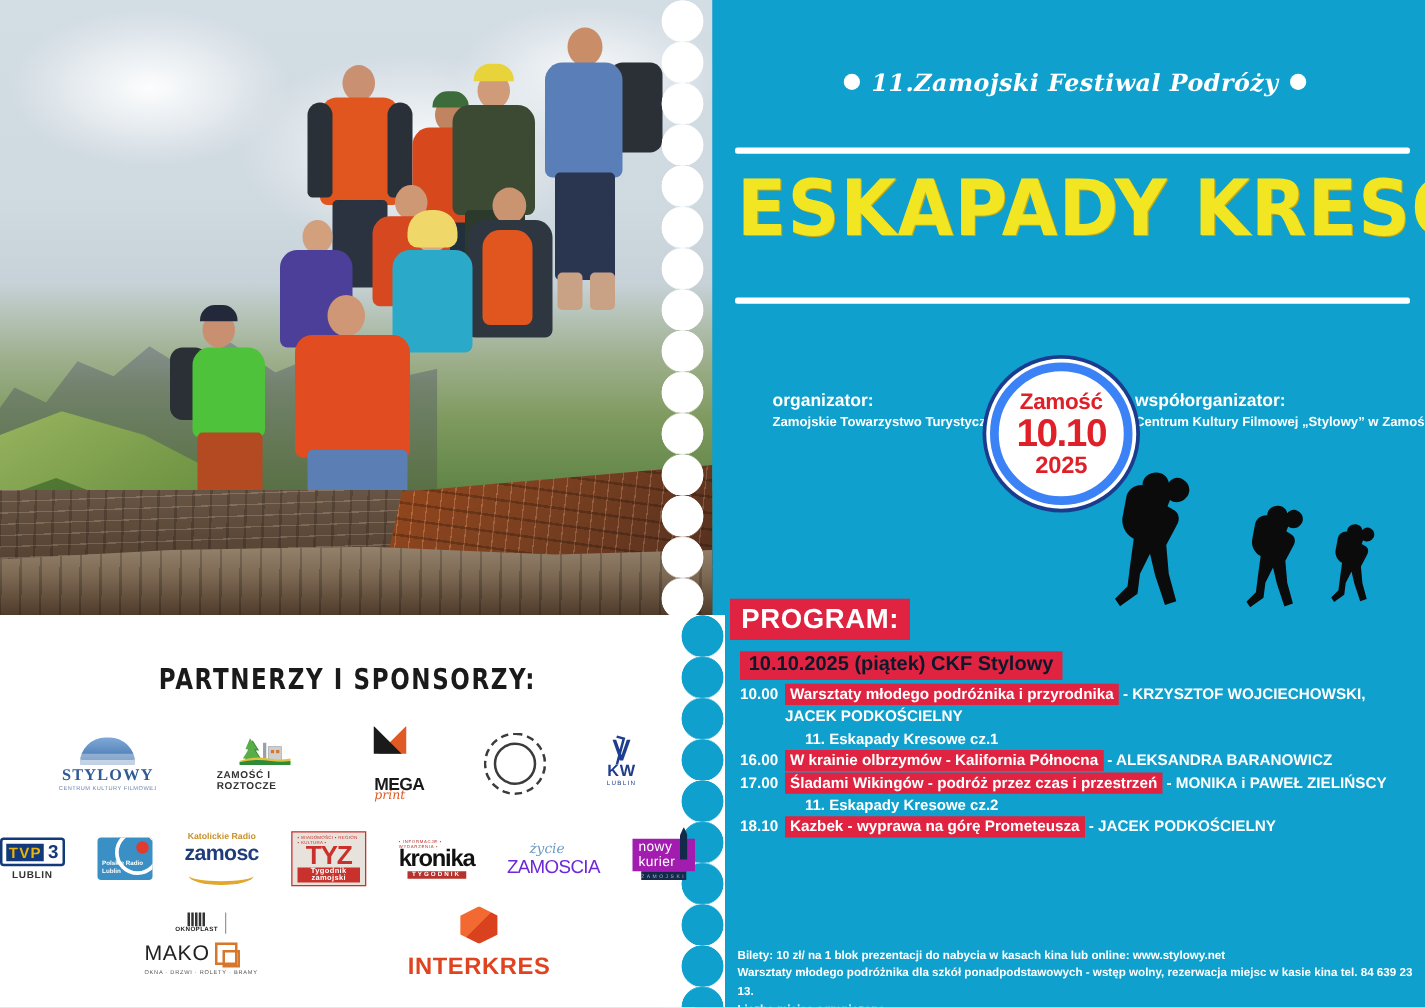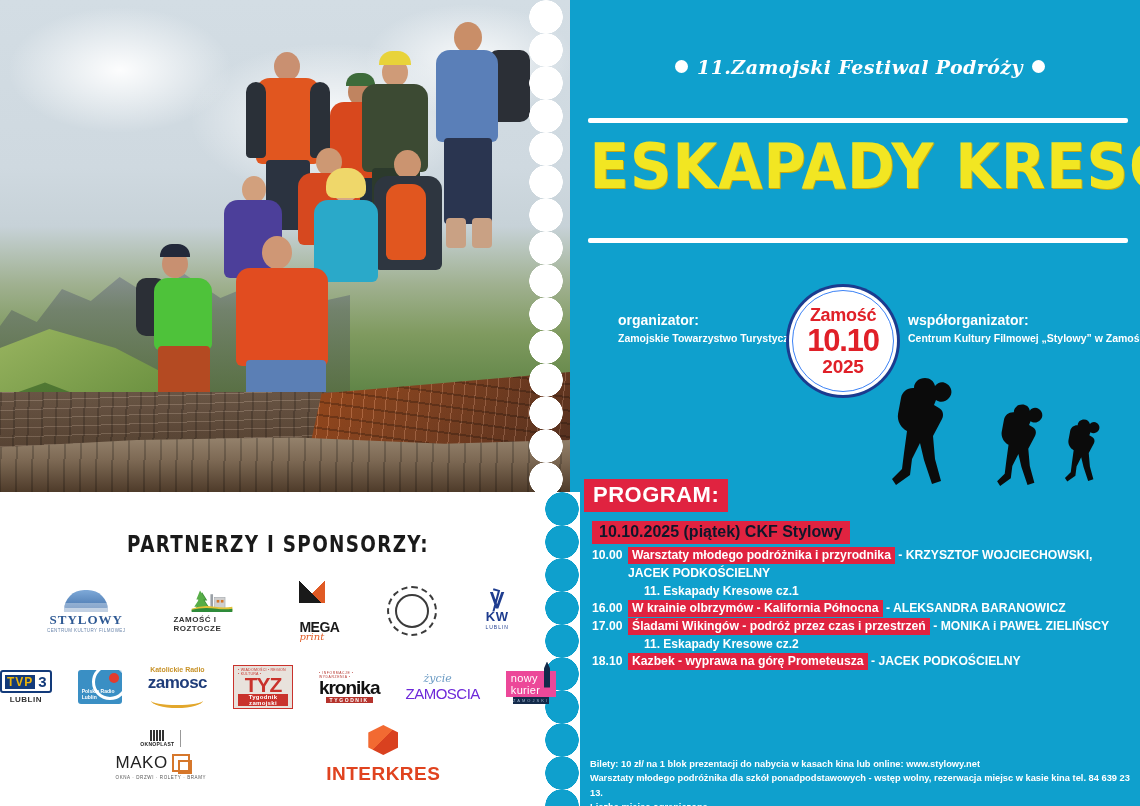--- a/index.html
+++ b/index.html
@@ -141,21 +141,21 @@
     position:absolute;color:#fff;
   }
   .org-left{left:618px;top:310px;width:260px;}
   .org-right{left:908px;top:310px;width:250px;}
   .org-title{font-size:14px;font-weight:700;line-height:1.5;}
   .org-sub{font-size:10.5px;font-weight:700;line-height:1.5;}
 
   .datestamp{
     position:absolute;left:792px;top:290px;width:100px;height:100px;
     border-radius:50%;background:#fff;
-    border:1px solid #3b82f6;
+    border:7px solid #3b82f6;
     box-shadow:0 0 0 3px #fff, 0 0 0 6px #1b3b8f;
     display:flex;flex-direction:column;align-items:center;justify-content:center;
     line-height:1;
   }
   .ds-city{color:#e02028;font-weight:700;font-size:18px;letter-spacing:-.3px;}
   .ds-day{color:#e02028;font-weight:700;font-size:31px;letter-spacing:-1.2px;margin:1px 0;}
   .ds-year{color:#e02028;font-weight:700;font-size:19px;letter-spacing:-.2px;}
 
   
   .hikers{position:absolute;left:880px;top:372px;width:250px;height:132px;}
@@ -231,21 +231,21 @@
   .lg-kronika{display:flex;flex-direction:column;align-items:center;}
   .lg-kronika .top{font-size:3.4px;color:#b5332c;letter-spacing:.6px;}
   .lg-kronika .mid{font-size:19px;font-weight:700;color:#111;letter-spacing:-1px;line-height:.95;}
   .lg-kronika .bot{background:#b5332c;color:#fff;font-size:5px;font-weight:700;letter-spacing:1.6px;padding:0 4px;}
 
   .lg-zycie{display:flex;flex-direction:column;align-items:flex-start;}
   .lg-zycie .a{font-family:"DejaVu Serif",serif;font-style:italic;font-size:11px;color:#6b9bc4;margin-left:18px;}
   .lg-zycie .b{font-size:15px;color:#6d28d9;letter-spacing:-.5px;font-weight:400;}
 
   .lg-kurier{position:relative;}
-  .lg-kurier .bar{background:#ec4899;color:#fff;font-size:11px;font-weight:400;padding:1px 8px 1px 5px;letter-spacing:.3px;}
+  .lg-kurier .bar{background:#a21caf;color:#fff;font-size:11px;font-weight:400;padding:1px 8px 1px 5px;letter-spacing:.3px;}
   .lg-kurier .bar2{background:#132a4a;color:#9fb4cd;font-size:4px;letter-spacing:2px;text-align:center;padding:1px 0;}
   .lg-kurier .tower{position:absolute;right:6px;top:-9px;width:6px;height:26px;background:#132a4a;
      clip-path:polygon(50% 0%,100% 26%,100% 100%,0% 100%,0% 26%);}
 
   .lg-kw{display:flex;flex-direction:column;align-items:center;}
   .lg-kw .mark{font-family:"Liberation Serif",serif;font-size:22px;color:#1f3d8f;font-weight:700;line-height:.8;}
   .lg-kw .b{font-size:13px;color:#1f3d8f;font-weight:700;letter-spacing:.5px;}
   .lg-kw .c{font-size:5px;color:#1f3d8f;letter-spacing:1px;}
 
   .lg-ztt{width:78px;height:44px;position:relative;}

